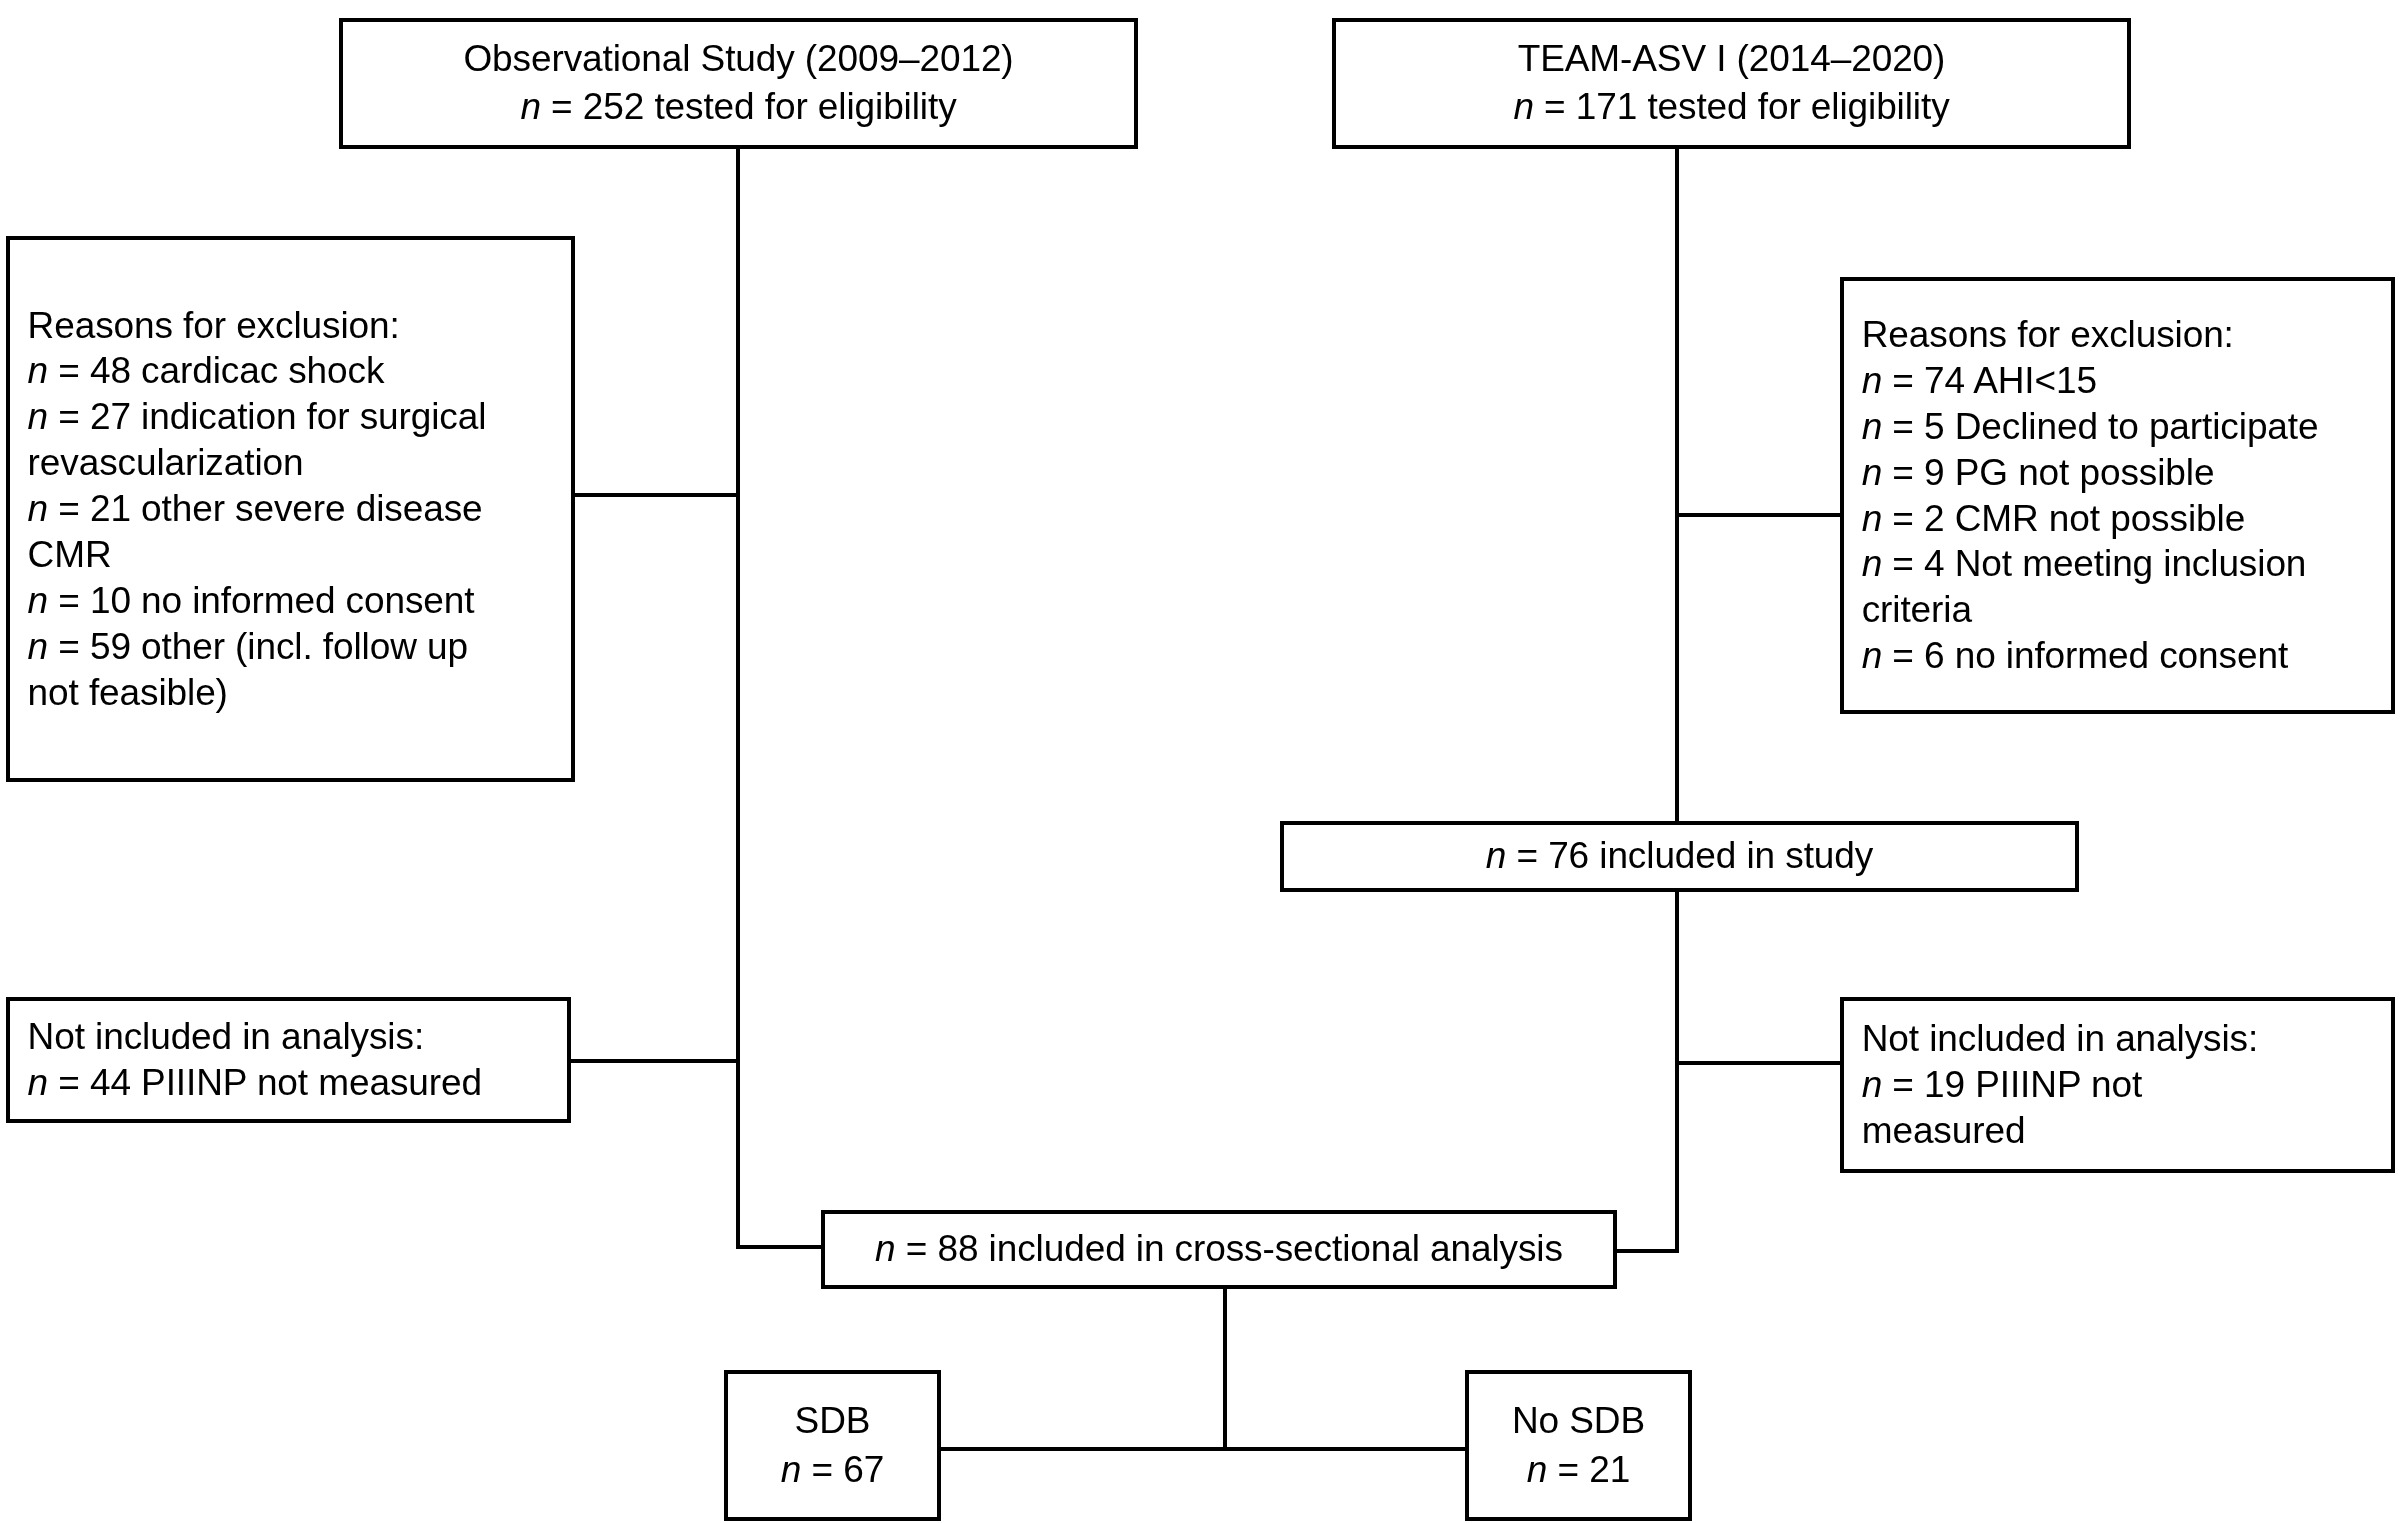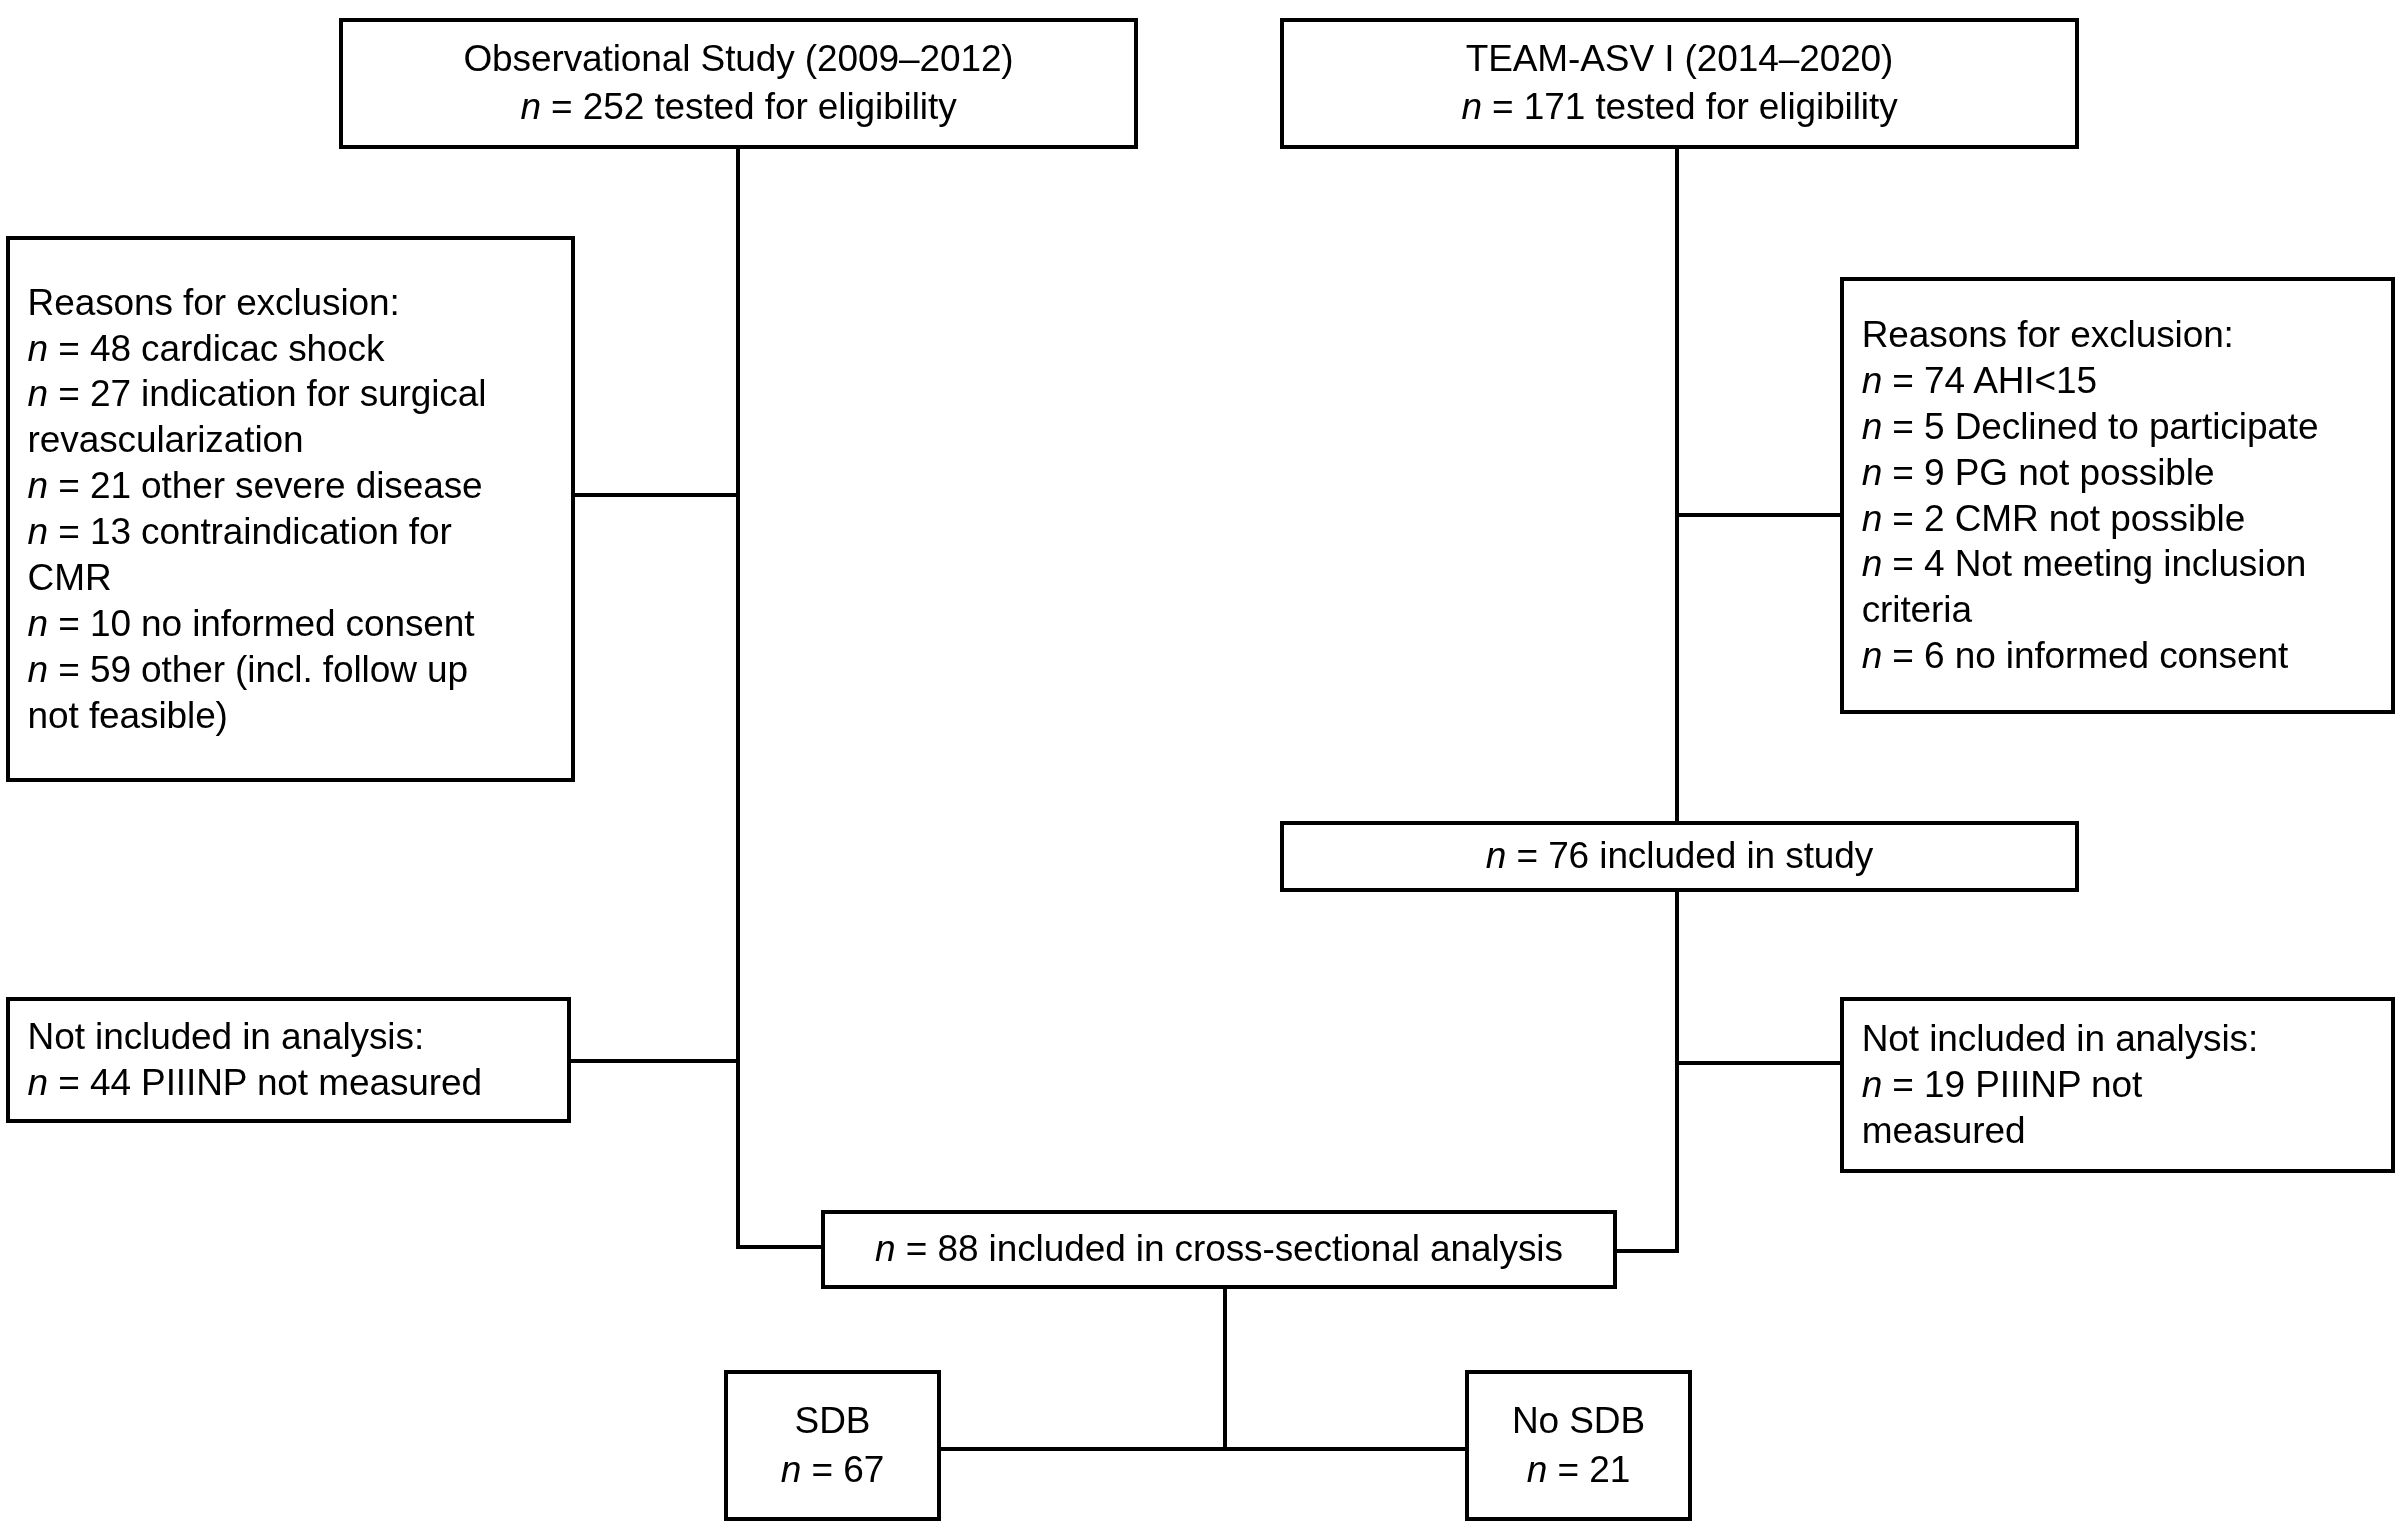--- a/index.html
+++ b/index.html
@@ -80,35 +80,34 @@
   <div class="connector vline" style="left:1223px; top:1287px; height:164px;"></div>
   <div class="connector hline" style="left:938px; top:1447px; width:531px;"></div>
 
   <div class="box center" style="left:339px; top:17.7px; width:799px; height:131px;">
     <div class="box-inner">
       <div class="tline">Observational Study (2009–2012)</div>
       <div class="tline"><span class="ital">n</span><span> = 252 tested for eligibility</span></div>
     </div>
   </div>
 
-  <div class="box center" style="left:1280px; top:17.7px; width:799px; height:131px;">
+  <div class="box center" style="left:1332px; top:17.7px; width:799px; height:131px;">
     <div class="box-inner">
       <div class="tline">TEAM-ASV I (2014–2020)</div>
       <div class="tline"><span class="ital">n</span><span> = 171 tested for eligibility</span></div>
     </div>
   </div>
 
   <div class="box left" style="left:5.9px; top:236px; width:569px; height:546px;">
     <div class="box-inner" style="padding:0 17.7px;">
       <div class="tline tight">Reasons for exclusion:</div>
       <div class="tline tight"><span class="ital">n</span><span> = 48 cardicac shock</span></div>
       <div class="tline tight"><span class="ital">n</span><span> = 27 indication for surgical</span></div>
       <div class="tline tight"><span class="ital"></span><span>revascularization</span></div>
       <div class="tline tight"><span class="ital">n</span><span> = 21 other severe disease</span></div>
-      <div class="tline tight"><span class="ital">n</span><span> = 13 contraindication for</span></div>
       <div class="tline tight"><span class="ital"></span><span>CMR</span></div>
       <div class="tline tight"><span class="ital">n</span><span> = 10 no informed consent</span></div>
       <div class="tline tight"><span class="ital">n</span><span> = 59 other (incl. follow up</span></div>
       <div class="tline tight"><span class="ital"></span><span>not feasible)</span></div>
     </div>
   </div>
 
   <div class="box left" style="left:1840px; top:277px; width:555px; height:437px;">
     <div class="box-inner" style="padding:0 17.7px;">
       <div class="tline tight">Reasons for exclusion:</div>

